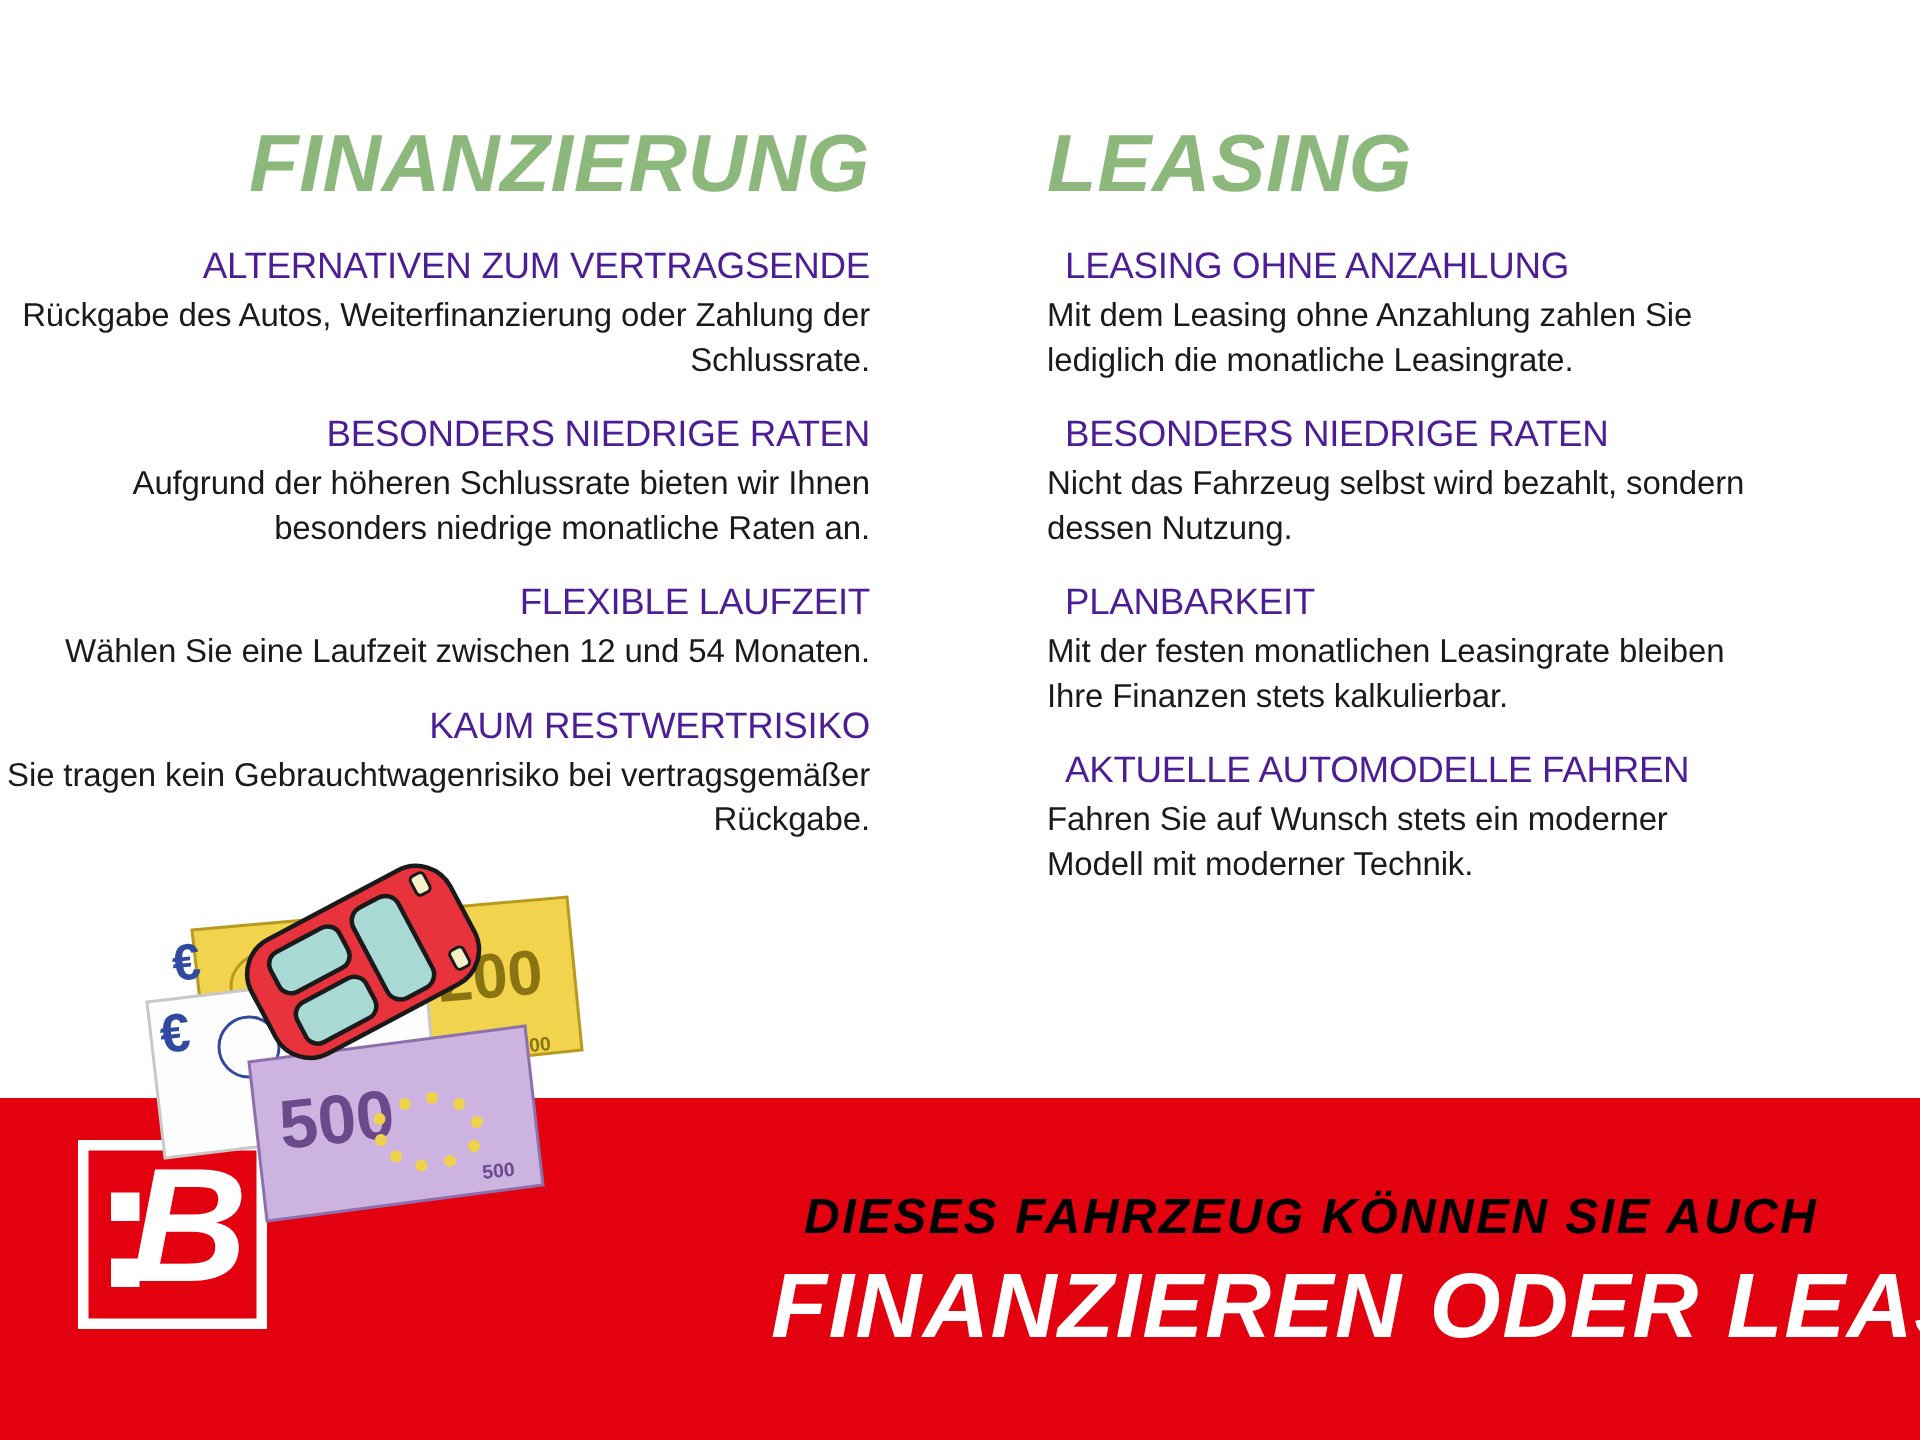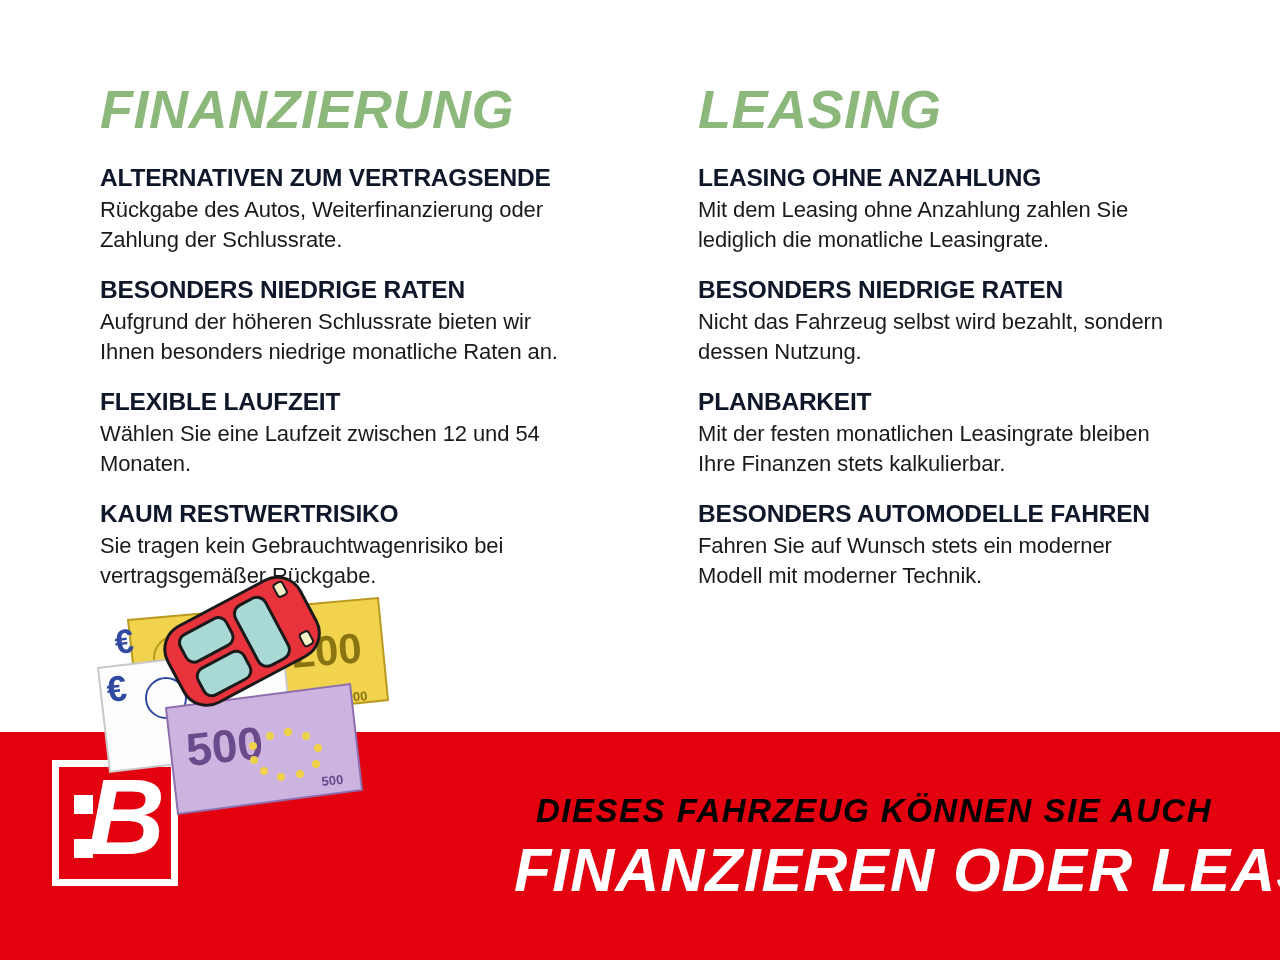--- a/index.html
+++ b/index.html
@@ -29,22 +29,22 @@
     left: 0;
     width: 1280px;
     display: flex;
     flex-direction: row;
   }
   .col {
     box-sizing: border-box;
   }
   .col-left {
     width: 600px;
-    padding-left: 100px;
     padding-right: 20px;
+    text-align: right;
   }
   .col-right {
     width: 600px;
     padding-left: 98px;
     padding-right: 20px;
   }
 
   .col-title {
     font-size: 54px;
     font-weight: bold;
@@ -54,24 +54,24 @@
     line-height: 1;
     margin: 0 0 28px 0;
     white-space: nowrap;
   }
 
   .block {
     margin-bottom: 22px;
   }
   .block-title {
     font-size: 24.5px;
-    font-weight: bold;
-    color: #0f172a;
+    font-weight: normal;
+    color: #4c1d95;
     line-height: 1.12;
-    margin: 0 0 4px 0;
+    margin: 0 0 4px 12px;
     letter-spacing: -0.2px;
   }
   .block-text {
     font-size: 22px;
     color: #1a1a1a;
     line-height: 1.33;
     margin: 0;
     letter-spacing: -0.1px;
   }
 
@@ -194,21 +194,21 @@
         <h2 class="block-title">BESONDERS NIEDRIGE RATEN</h2>
         <p class="block-text">Nicht das Fahrzeug selbst wird bezahlt, sondern dessen Nutzung.</p>
       </div>
 
       <div class="block">
         <h2 class="block-title">PLANBARKEIT</h2>
         <p class="block-text">Mit der festen monatlichen Leasingrate bleiben Ihre Finanzen stets kalkulierbar.</p>
       </div>
 
       <div class="block">
-        <h2 class="block-title">BESONDERS AUTOMODELLE FAHREN</h2>
+        <h2 class="block-title">AKTUELLE AUTOMODELLE FAHREN</h2>
         <p class="block-text">Fahren Sie auf Wunsch stets ein moderner Modell mit moderner Technik.</p>
       </div>
     </div>
   </div>
 
   <div class="banner">
     <div class="banner-line1">DIESES FAHRZEUG KÖNNEN SIE AUCH</div>
     <div class="banner-line2">FINANZIEREN ODER LEASEN</div>
 
     <div class="logo">

